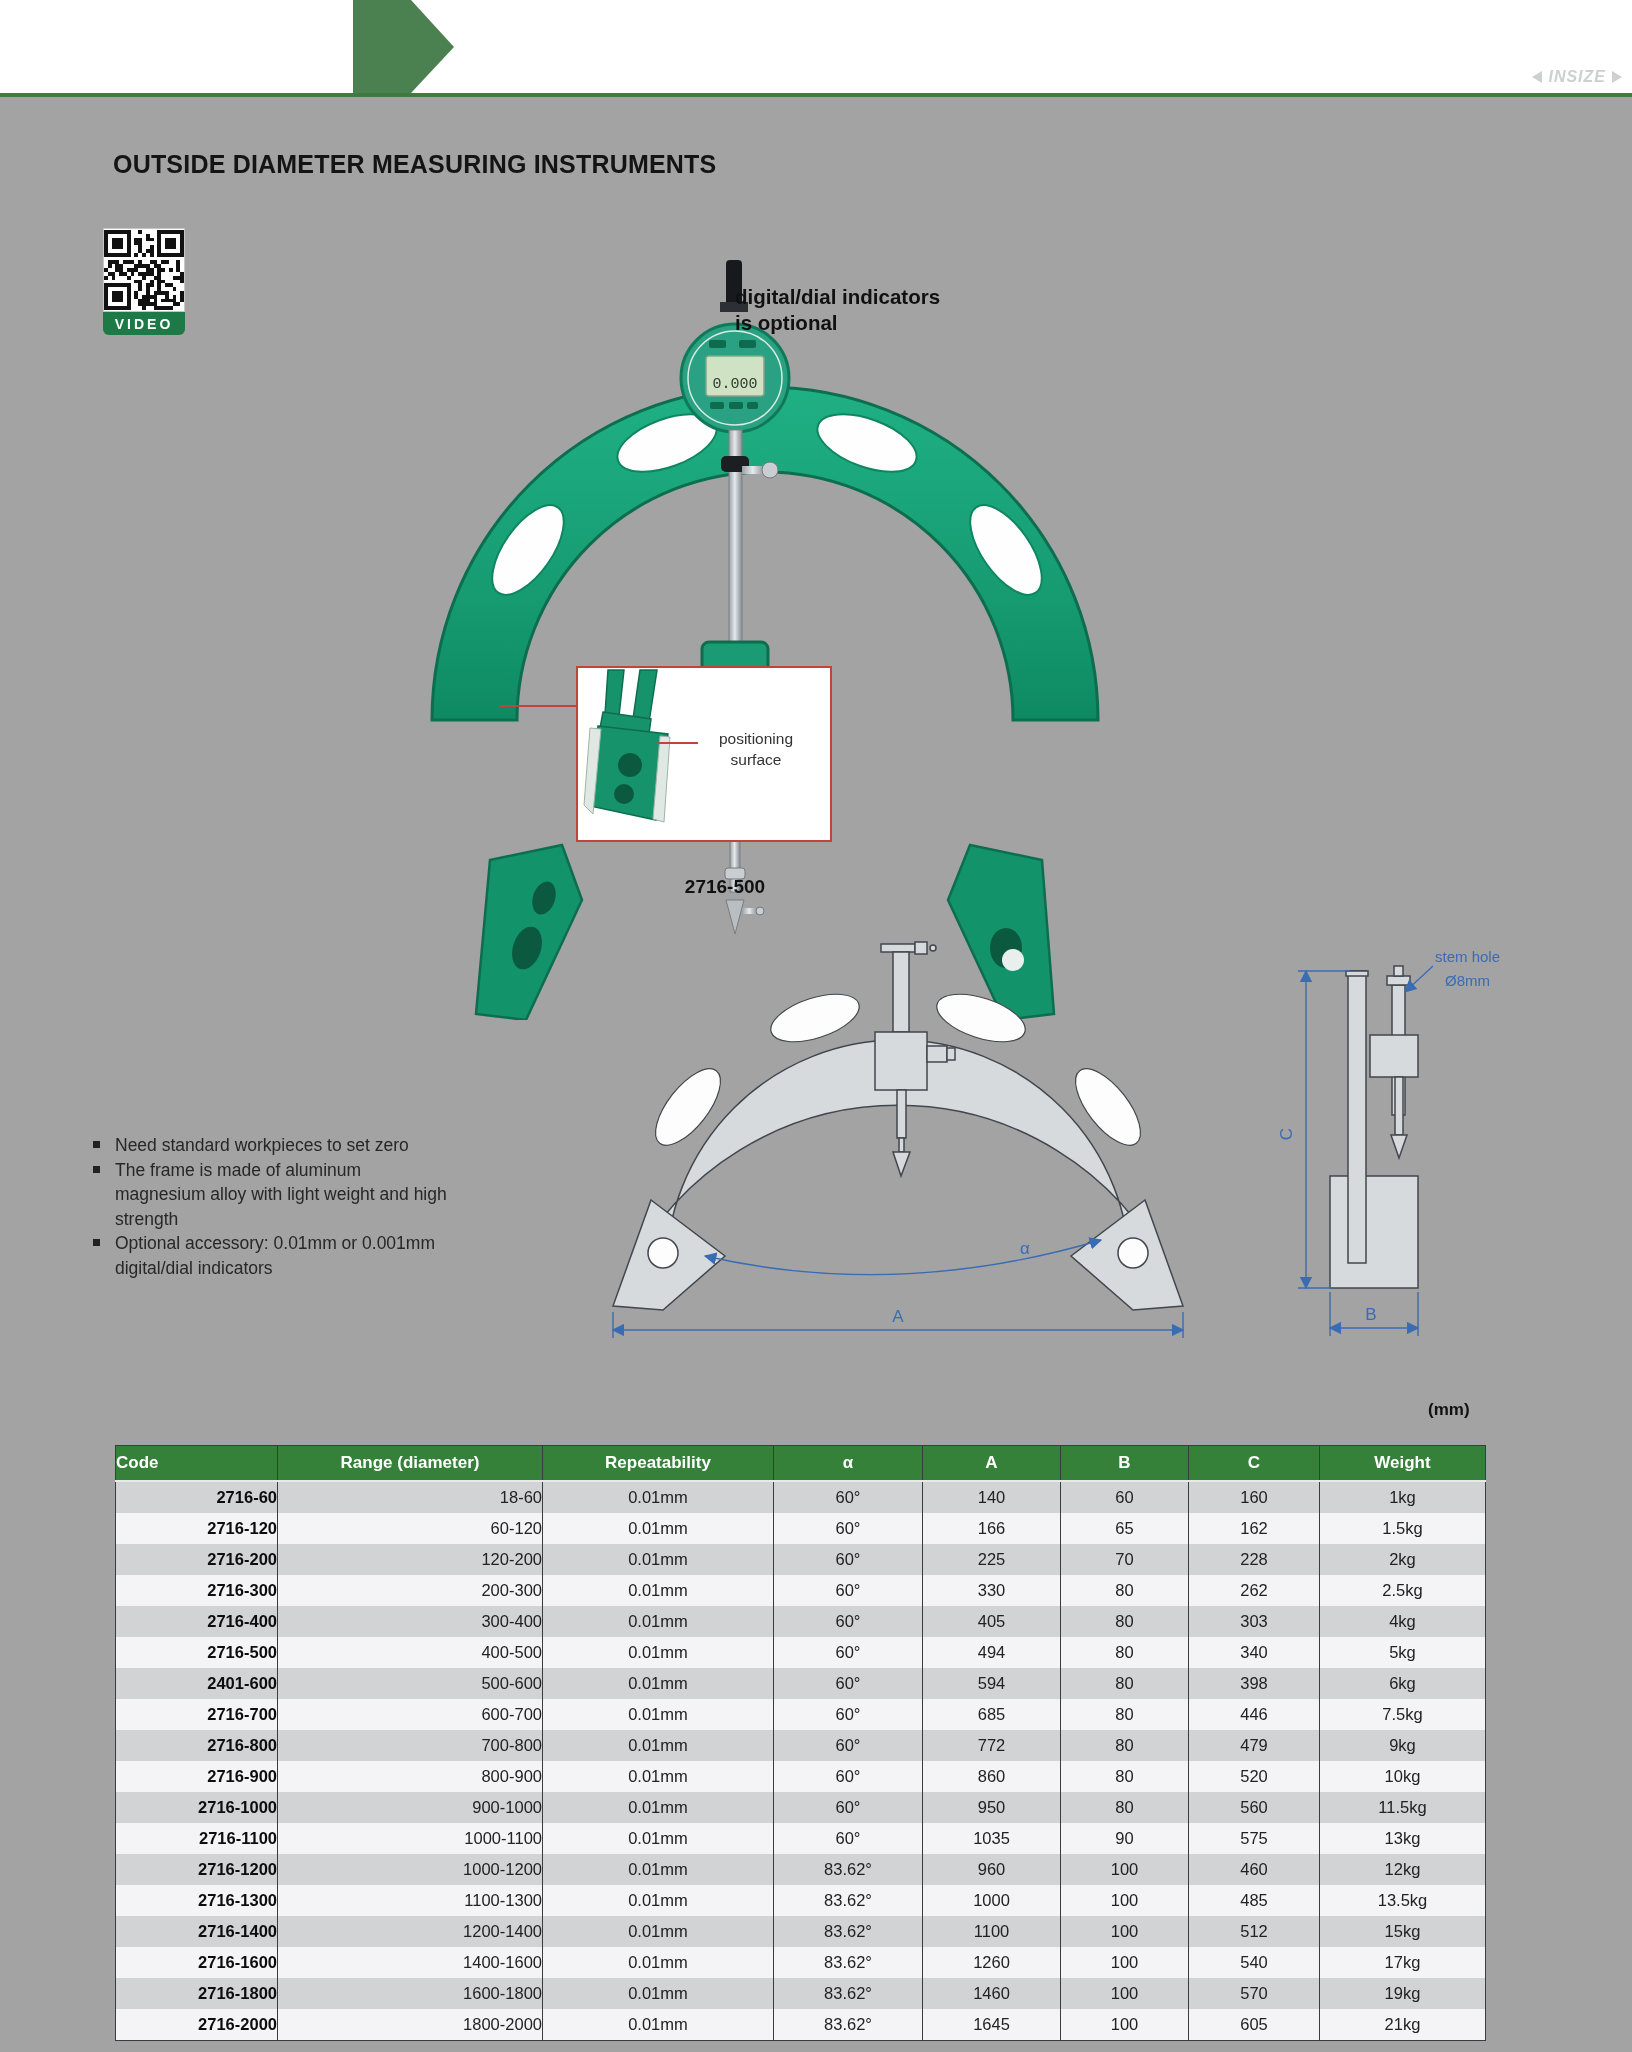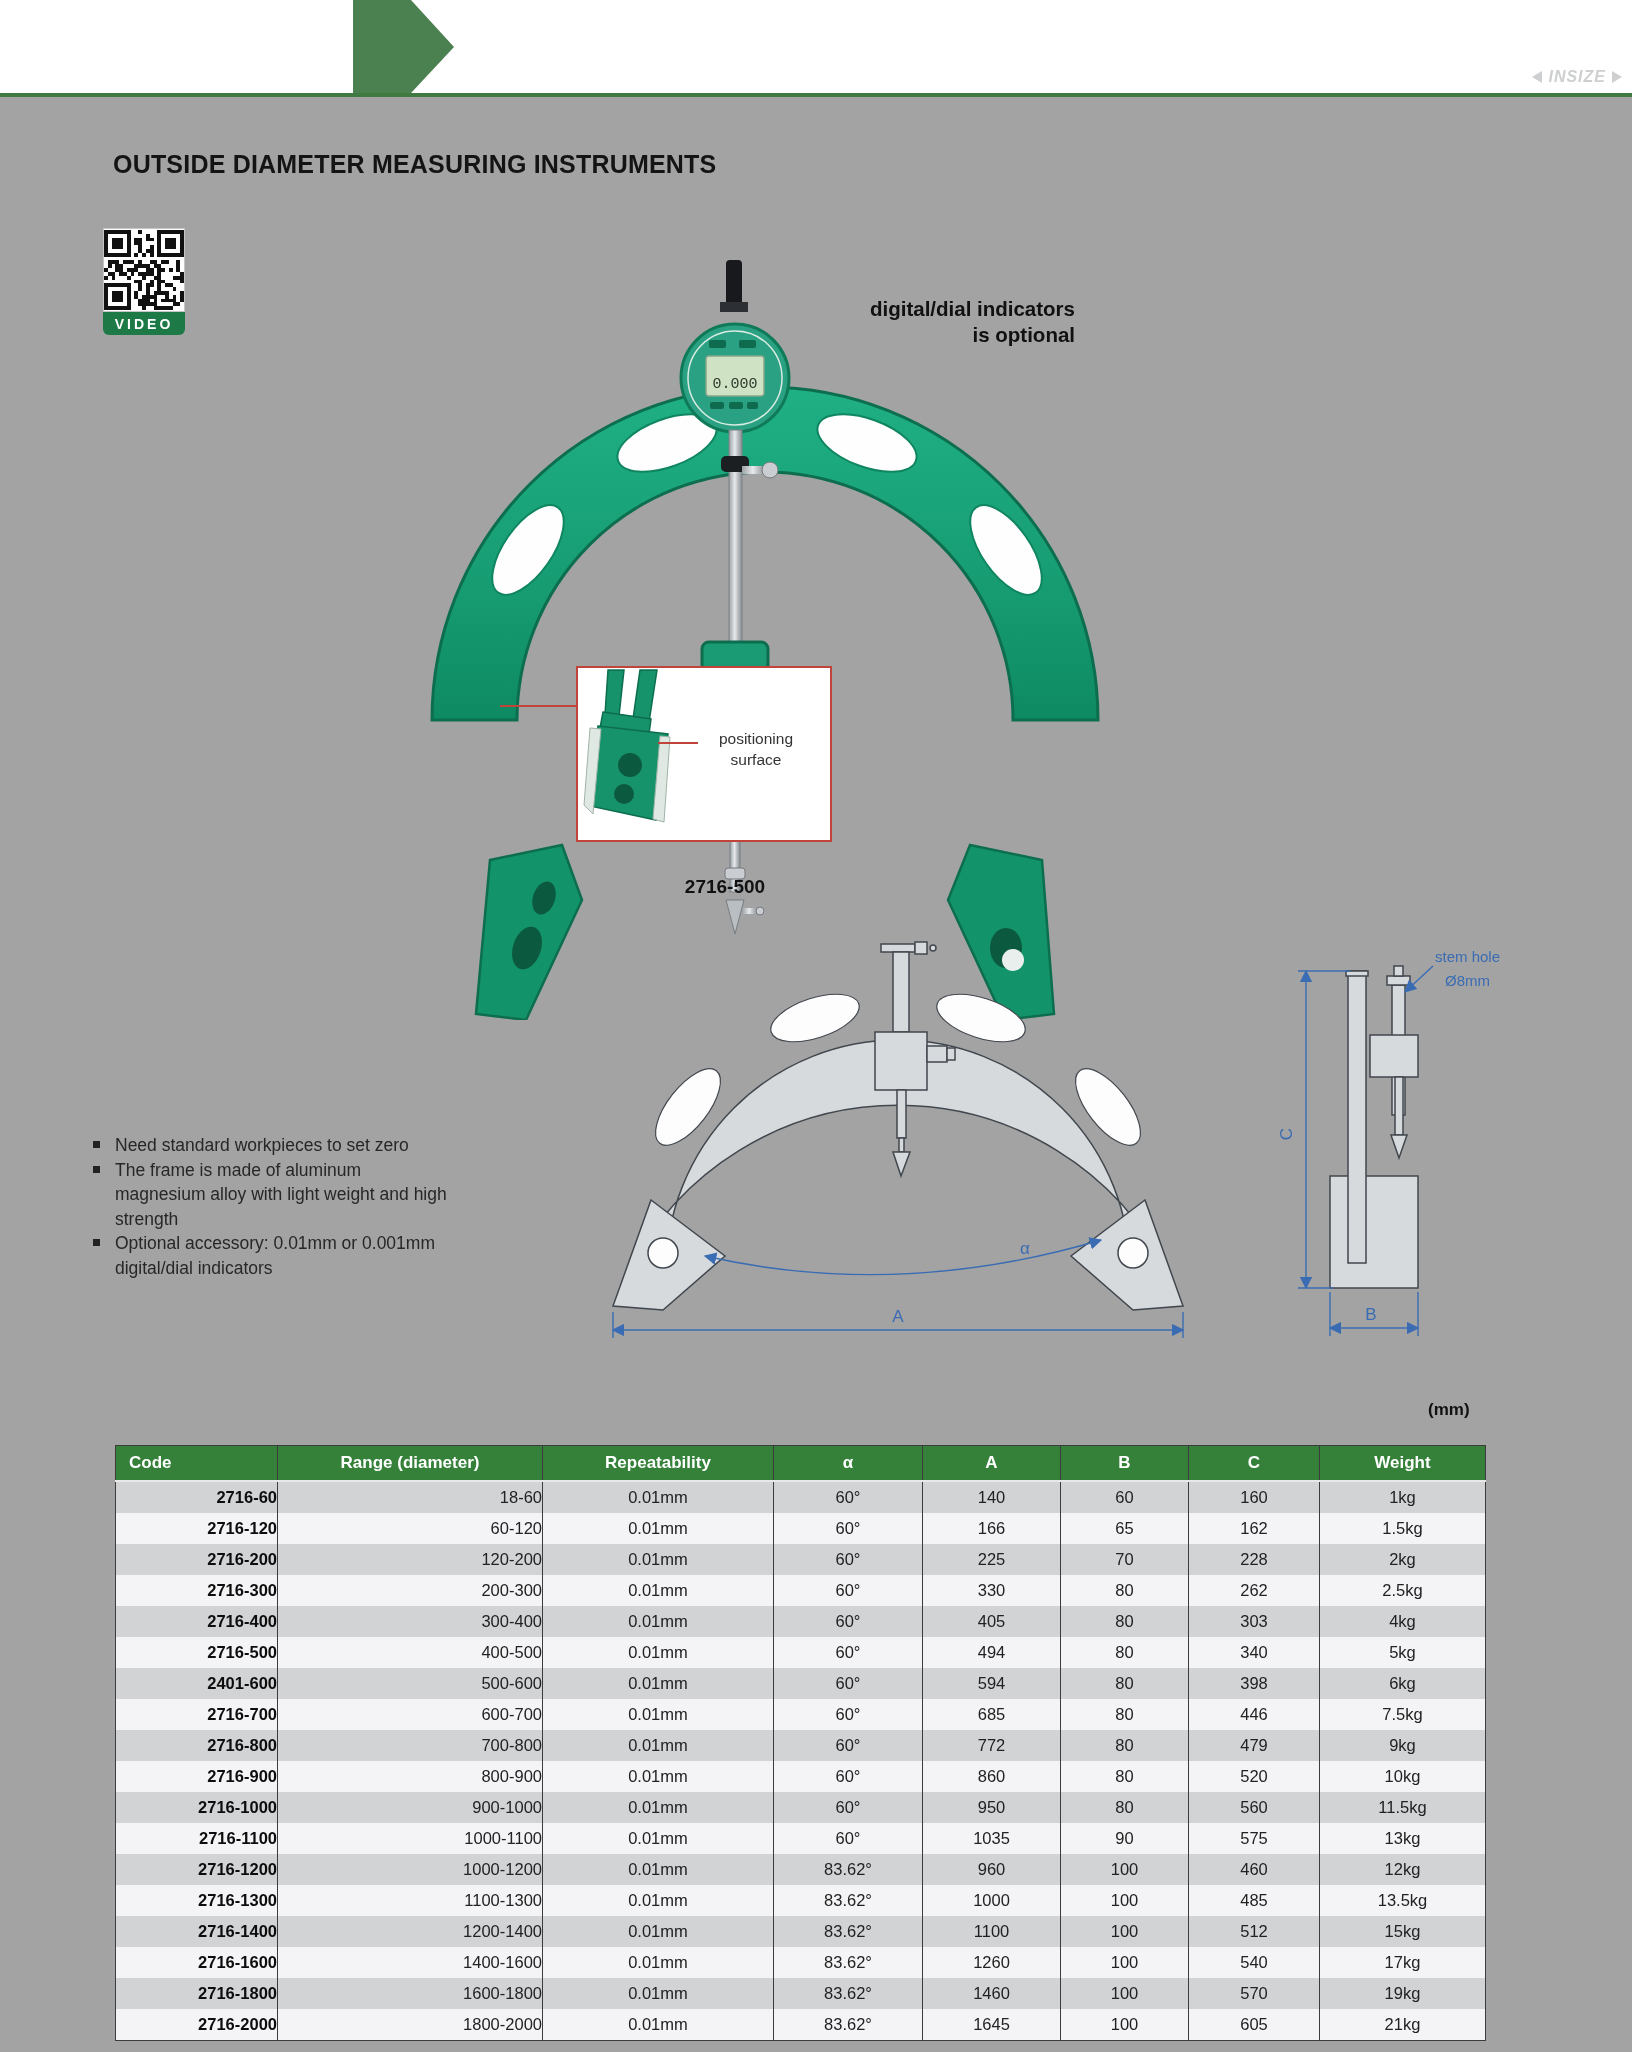--- a/index.html
+++ b/index.html
@@ -36,21 +36,21 @@
 
   
   .qr-wrap{position:absolute;left:103px;top:228px;width:80px;}
   .qr{display:block;width:80px;height:82px;border:1px solid #c5c5c5;background:#fff;}
   .video-badge{width:82px;height:23px;margin-top:0;background:var(--video-green);color:#fff;
     font-size:14px;font-weight:bold;letter-spacing:3px;display:flex;align-items:center;justify-content:center;
     border-radius:0 0 6px 6px;}
 
   
   .photo-svg{position:absolute;left:430px;top:260px;}
-  .annotation{position:absolute;left:735px;top:296px;width:340px;text-align:right;
+  .annotation{position:absolute;left:735px;top:284px;width:340px;text-align:left;
     font-size:20.5px;font-weight:bold;line-height:26px;color:#111;}
   .inset-box{position:absolute;left:576px;top:666px;width:252px;height:172px;
     border:2px solid var(--red-annotation);background:#fff;}
   .inset-label{position:absolute;left:112px;top:60px;width:132px;text-align:center;
     font-size:15.5px;color:#333;line-height:21px;}
   .leader{position:absolute;background:var(--red-annotation);}
   .caption{position:absolute;left:630px;top:876px;width:190px;text-align:center;
     font-size:19px;font-weight:bold;color:#111;}
 
   
@@ -64,21 +64,21 @@
   .draw-svg text.small{font-size:15px;}
 
   
   .unit-note{position:absolute;left:1428px;top:1400px;font-size:17px;font-weight:bold;color:#111;}
   .spec{position:absolute;left:115px;top:1445px;width:1370px;border-collapse:collapse;table-layout:fixed;}
   .spec th,.spec td{border-left:1px solid #3c3c3c;border-right:1px solid #3c3c3c;
     font-size:16.5px;text-align:center;padding:0;height:31px;vertical-align:middle;color:#222;}
   .spec{border:1px solid #3c3c3c;}
   .spec thead th{background:var(--table-header-green);color:#fff;font-size:17px;font-weight:bold;height:34px;
     border-bottom:2px solid #e8e8e8;}
-  .spec th.code-h{text-align:left;padding-left:13px;}
+  .spec th.code-h{text-align:left;}
   .spec td.code{font-weight:bold;text-align:right;padding-left:13px;color:#0d0d0d;}
   .spec td.range{text-align:right;padding-left:20px;}
   .spec tbody tr:nth-child(odd) td{background:var(--row-gray);}
   .spec tbody tr:nth-child(even) td{background:var(--row-white);}
 </style>
 </head>
 <body>
 
 <div id="canvas">
 

